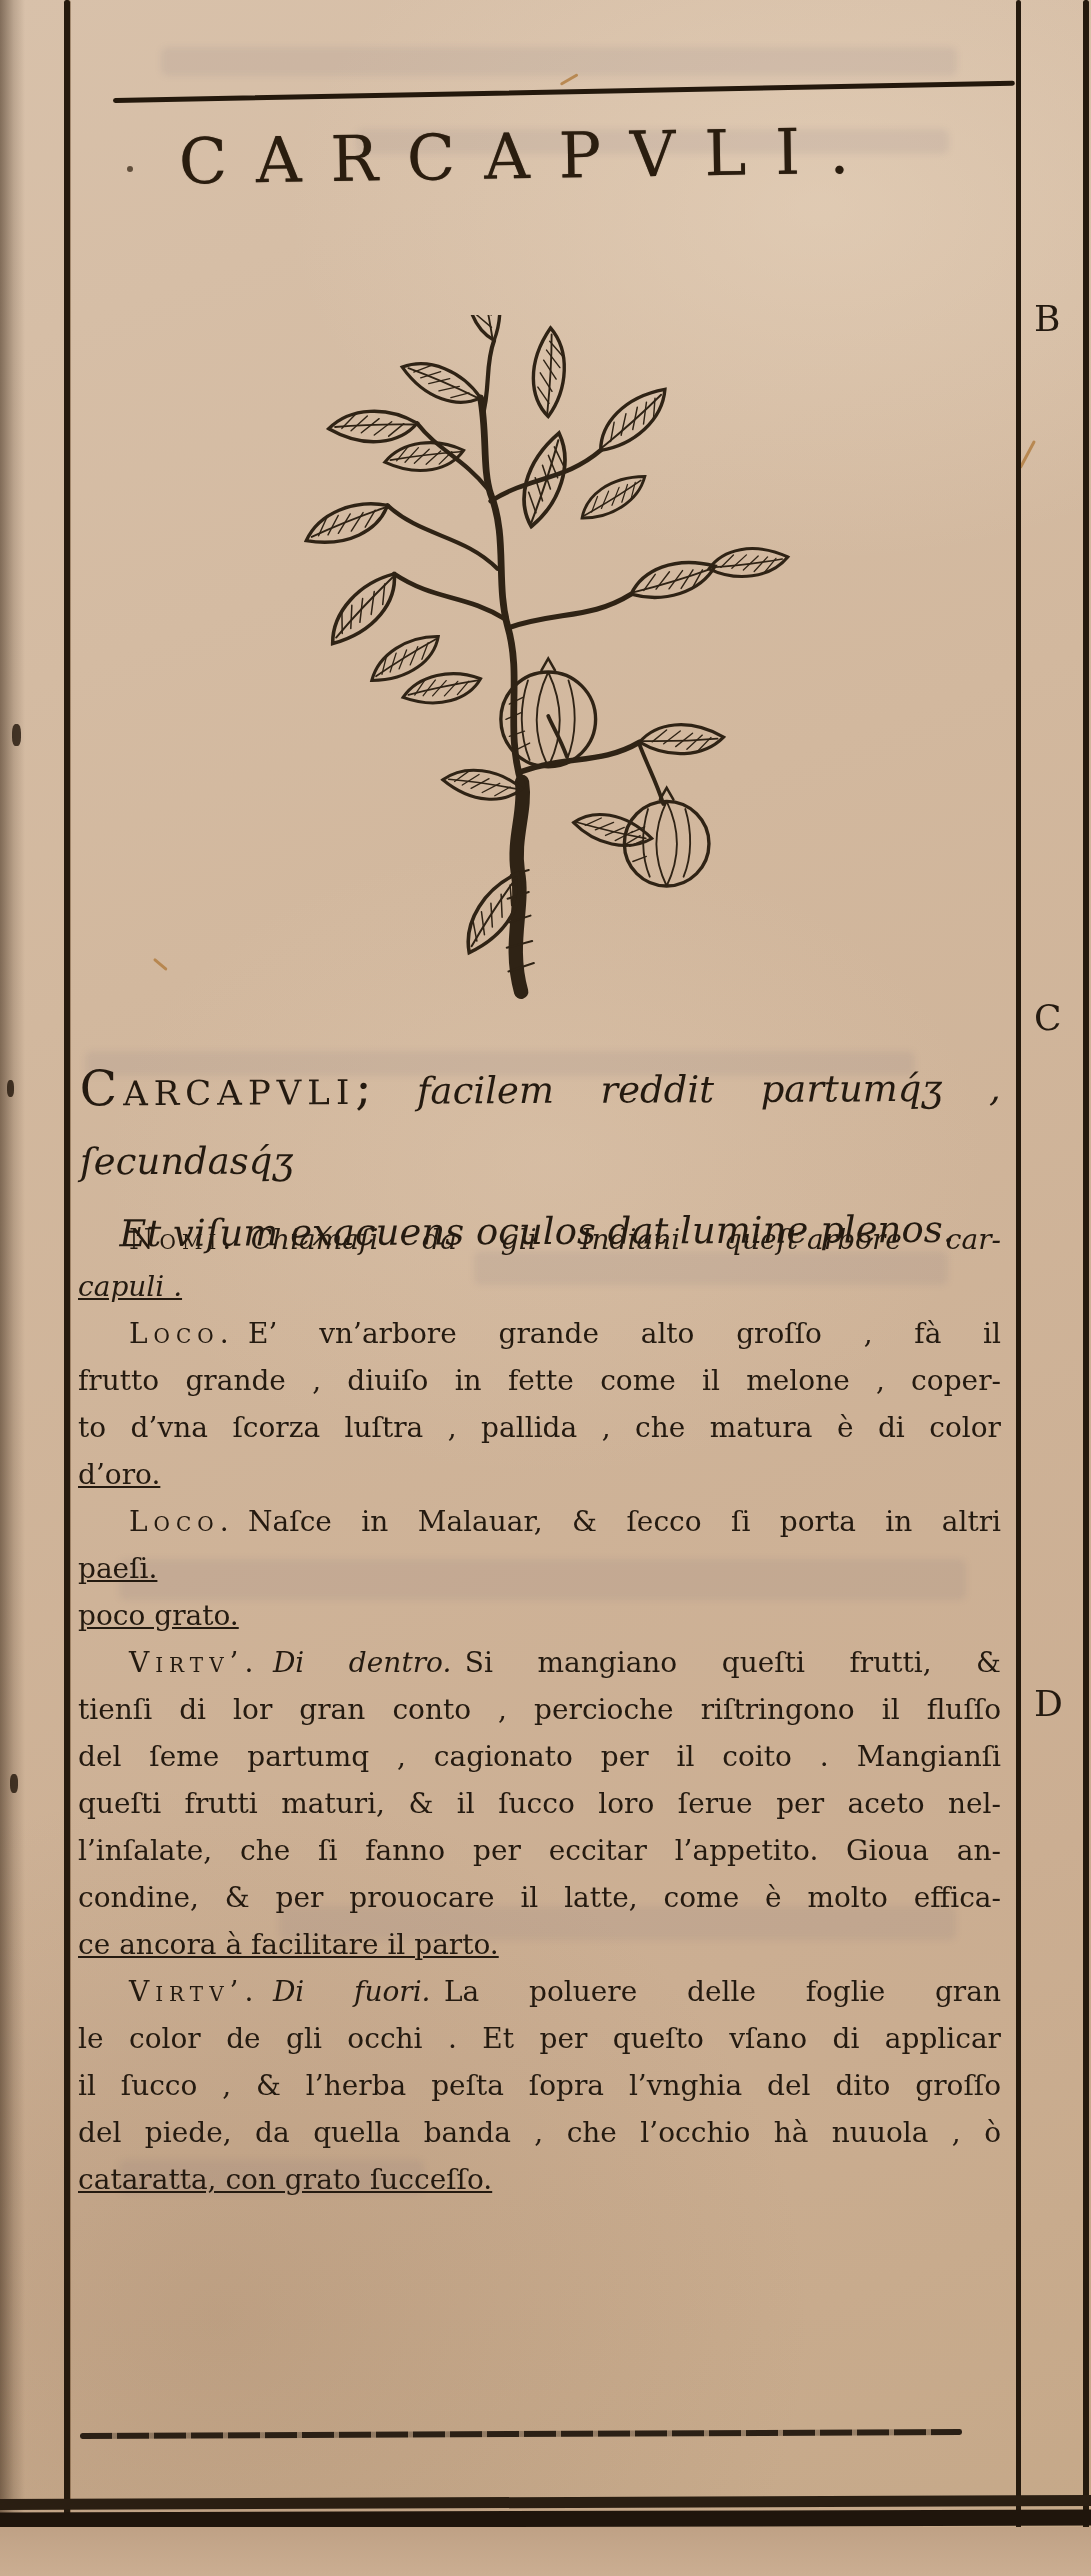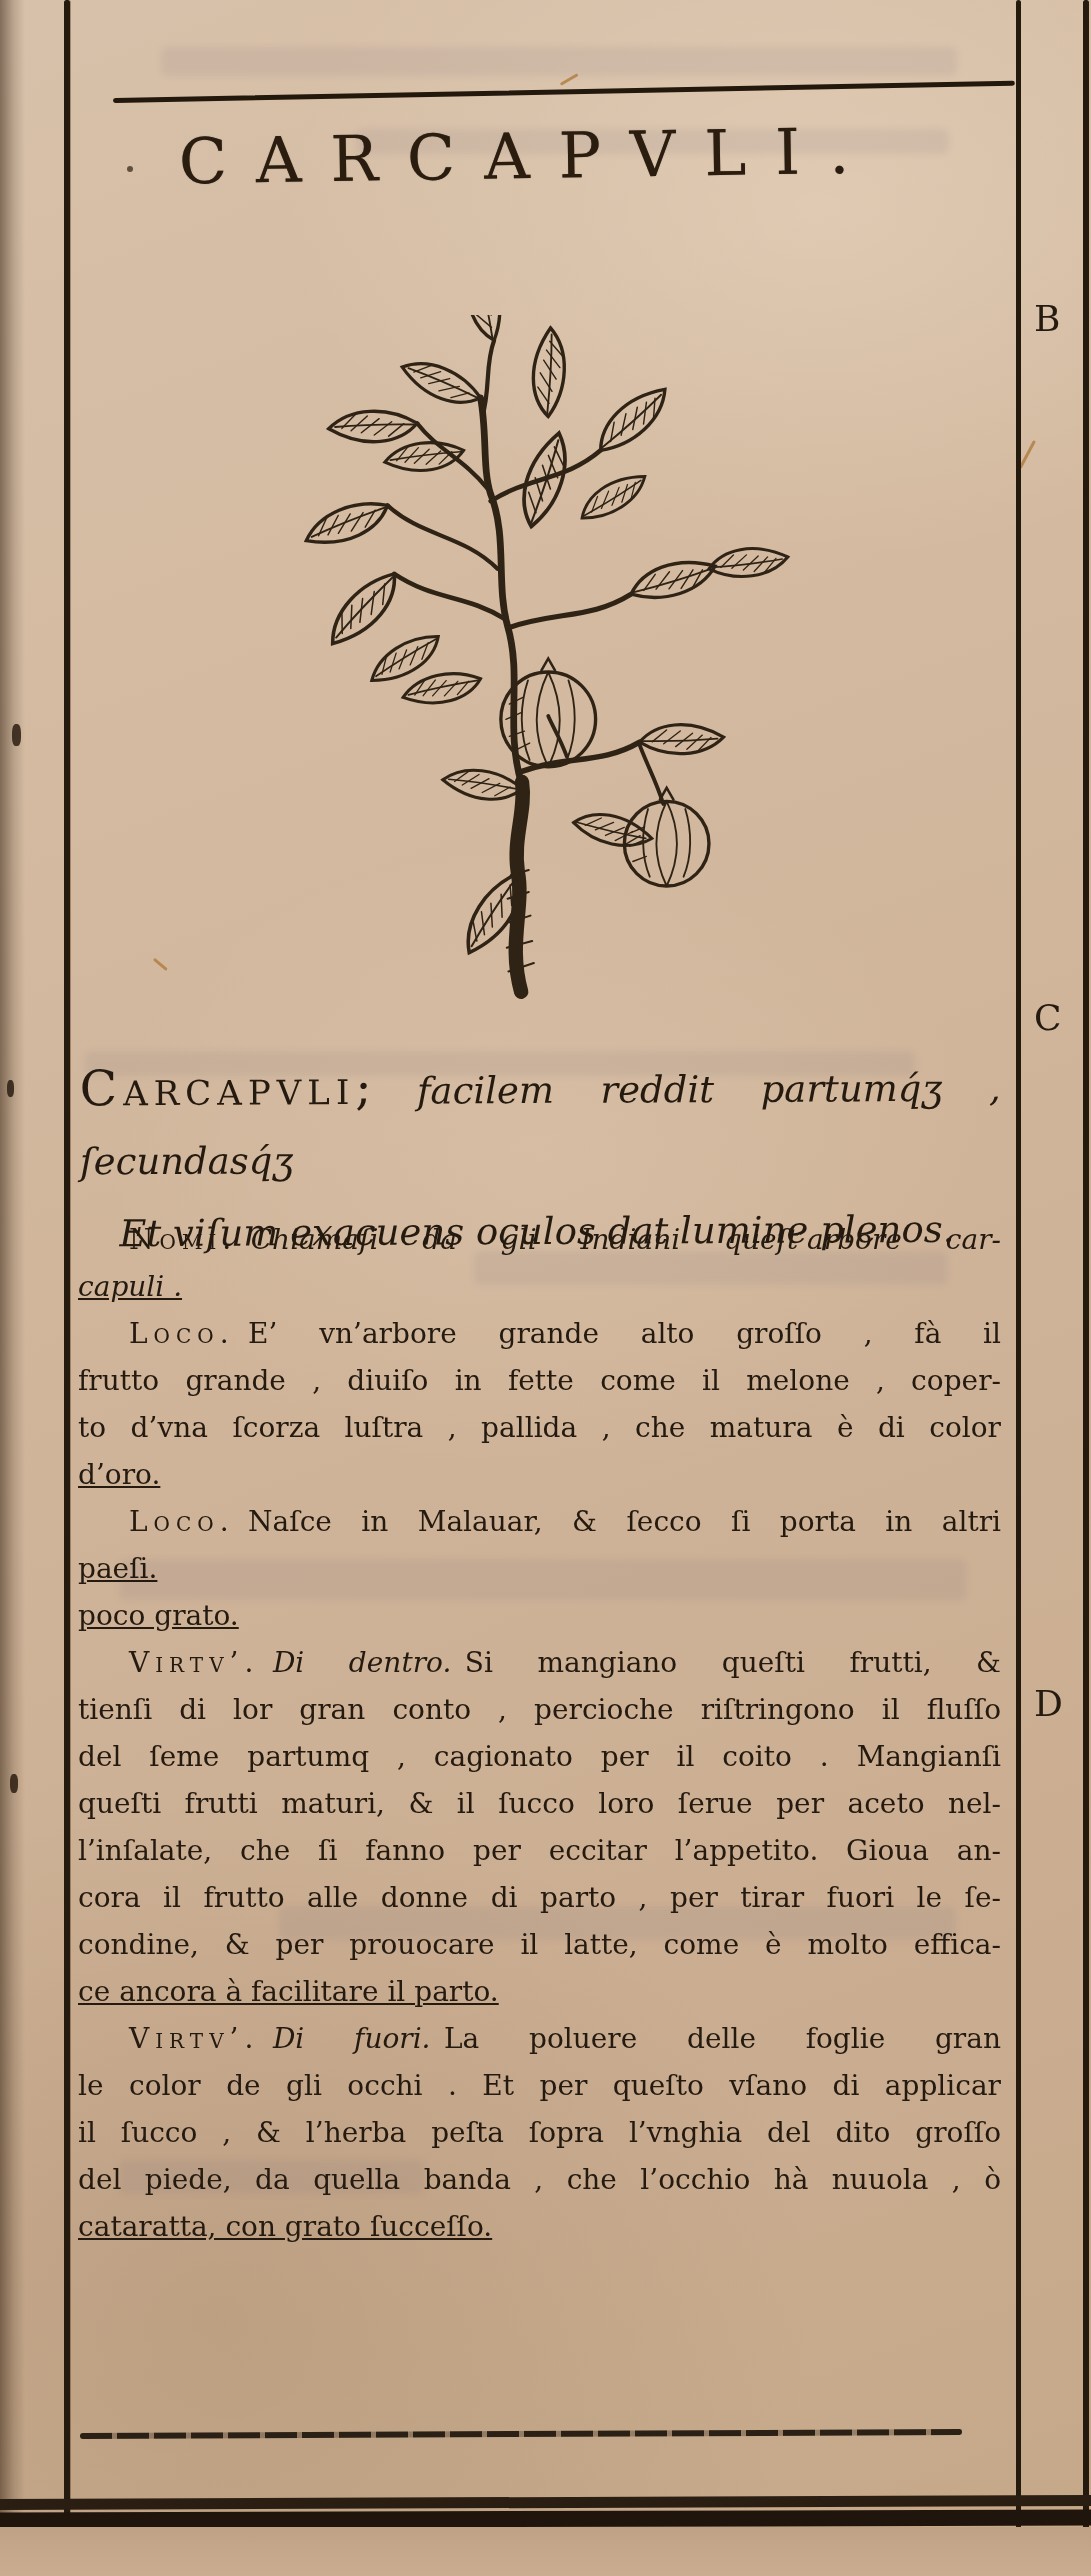--- a/index.html
+++ b/index.html
@@ -183,21 +183,20 @@
 
     <div class="line last">poco grato.</div>
 
     <div class="line indent">
       <span class="sc">Virtv’.</span><span class="gap"></span><span class="it">Di dentro.</span><span class="gap"></span><span>Si mangiano queſti frutti, &amp;</span>
     </div>
     <div class="line">tienſi di lor gran conto , percioche riſtringono il fluſſo</div>
     <div class="line">del ſeme partumq , cagionato per il coito .  Mangianſi</div>
     <div class="line">queſti frutti maturi, &amp; il ſucco loro ſerue per aceto nel-</div>
     <div class="line">l’inſalate, che ſi fanno per eccitar l’appetito. Gioua an-</div>
-    <div class="line">cora il frutto alle donne di parto , per tirar fuori le ſe-</div>
     <div class="line">condine, &amp; per prouocare il latte, come è molto effica-</div>
     <div class="line last">ce ancora à facilitare il parto.</div>
 
     <div class="line indent">
       <span class="sc">Virtv’.</span><span class="gap"></span><span class="it">Di fuori.</span><span class="gap"></span><span>La poluere delle foglie gran</span>
     </div>
     <div class="line">le color de gli occhi . Et per queſto vſano di applicar</div>
     <div class="line">il ſucco , &amp; l’herba peſta ſopra l’vnghia del dito groſſo</div>
     <div class="line">del piede, da quella banda , che l’occhio hà nuuola , ò</div>
     <div class="line last">cataratta, con grato ſucceſſo.</div>

